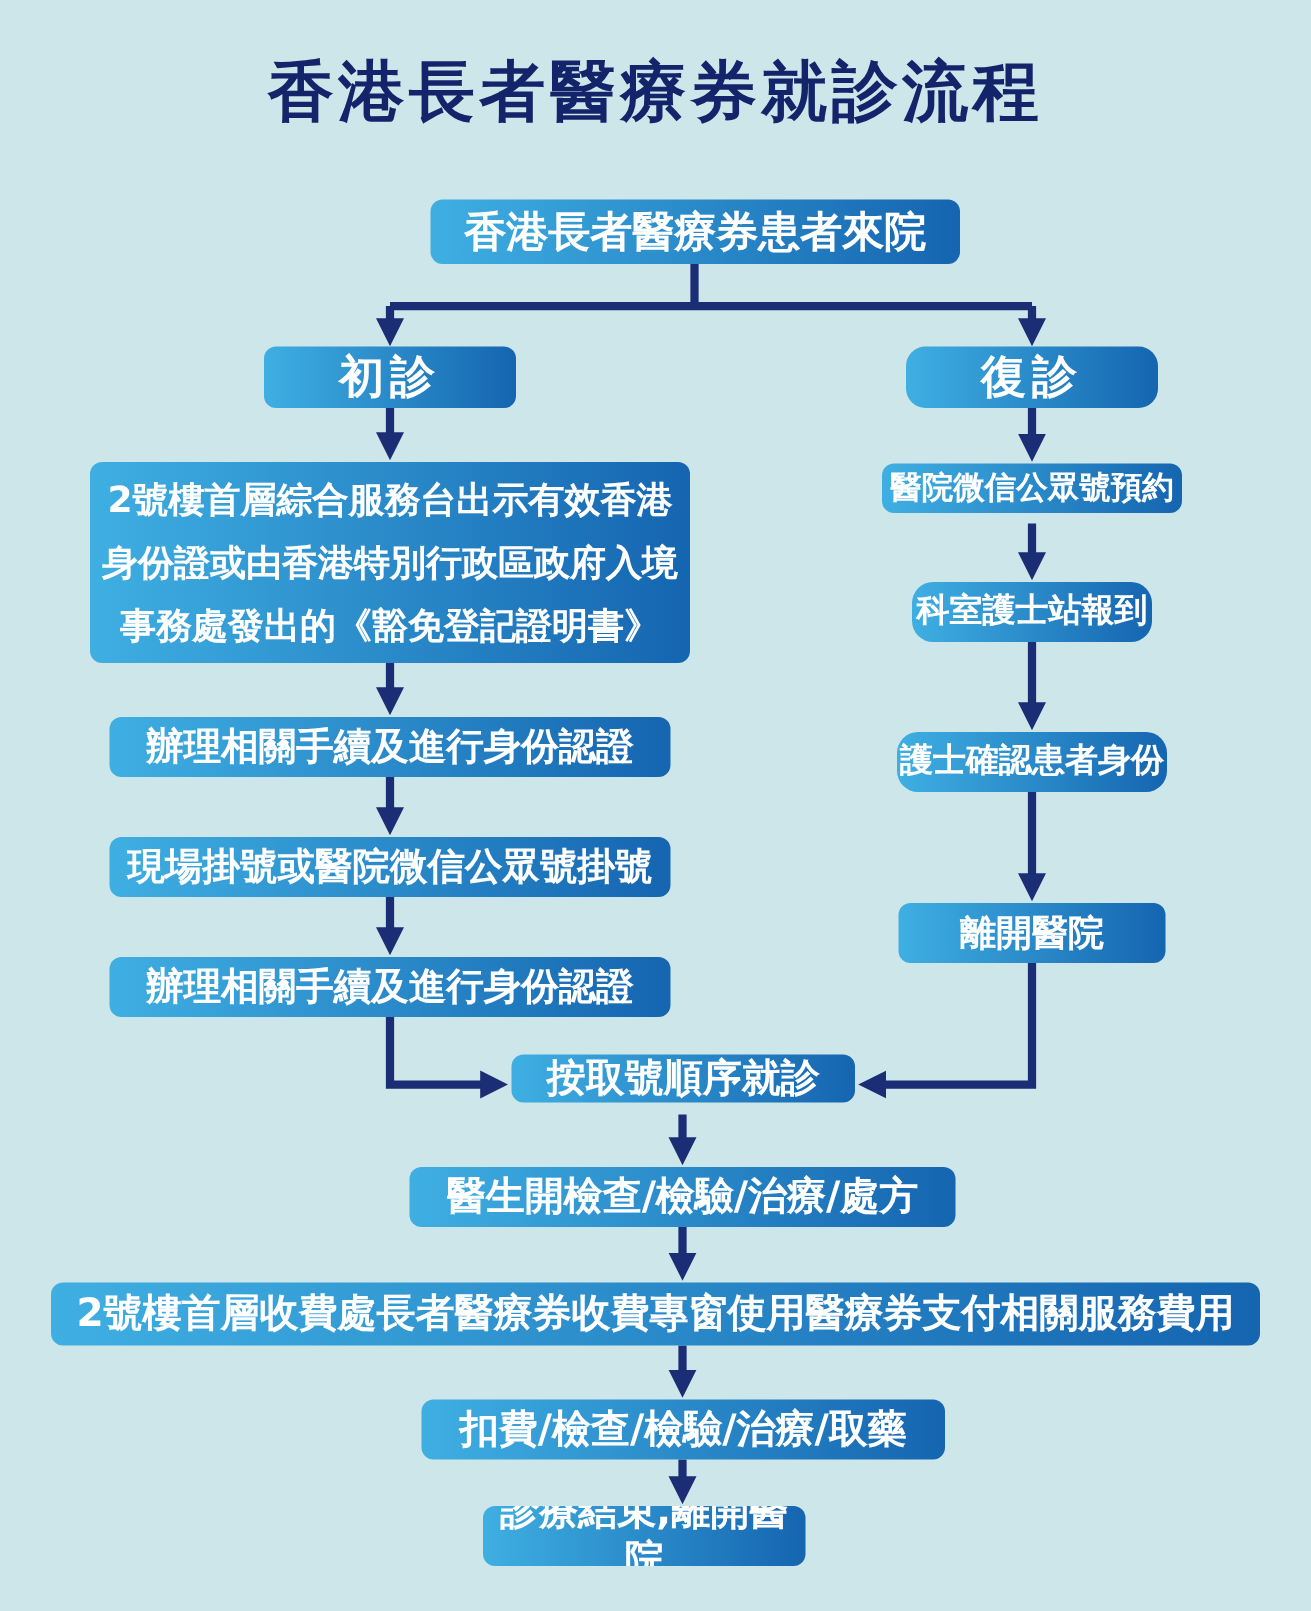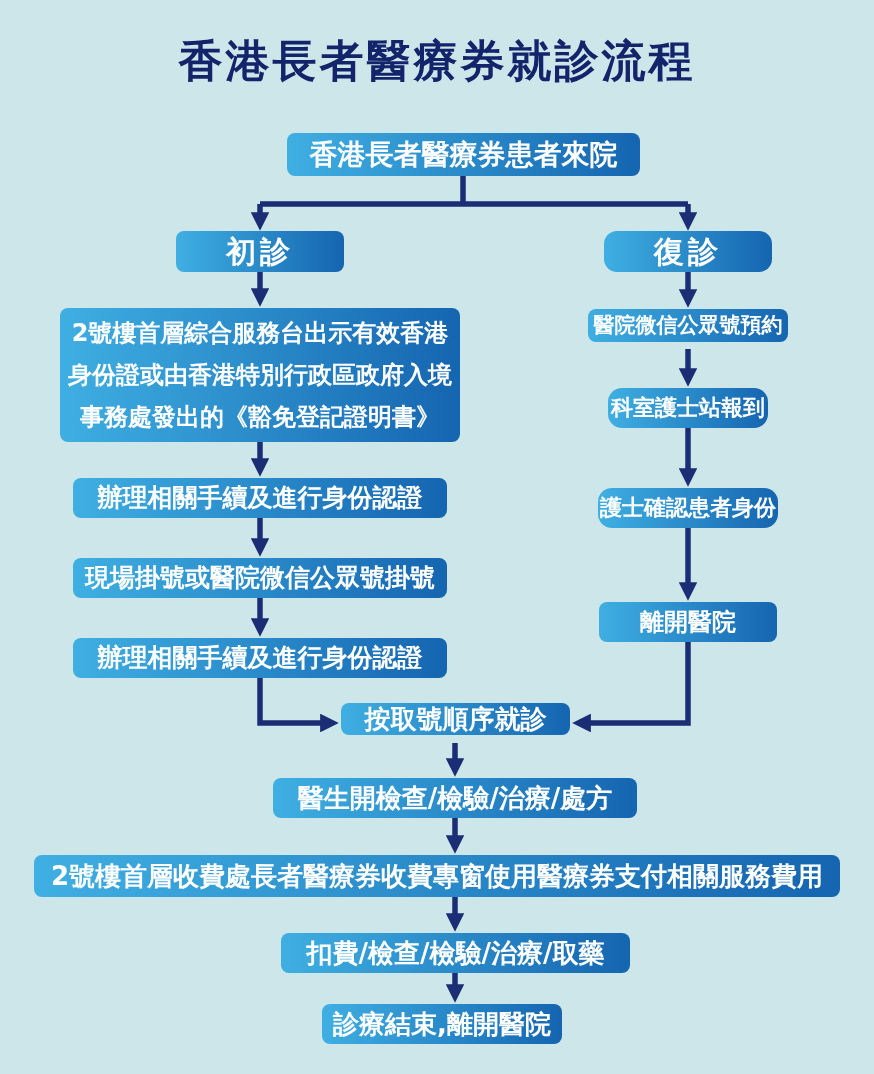--- a/index.html
+++ b/index.html
@@ -106,15 +106,15 @@
 
   <div class="box fs21" style="left:588px; top:309px; width:200px; height:33px;">醫院微信公眾號預約</div>
   <div class="box fs22" style="left:608px; top:388px; width:160px; height:40px;">科室護士站報到</div>
   <div class="box fs22" style="left:598px; top:488px; width:180px; height:40px;text-align:center;">護士確認患者身份</div>
   <div class="box fs24" style="left:599px; top:602px; width:178px; height:40px;">離開醫院</div>
 
   <div class="box fs26" style="left:341px; top:703px; width:229px; height:32px;">按取號順序就診</div>
   <div class="box fs26" style="left:273px; top:778px; width:364px; height:40px;">醫生開檢查/檢驗/治療/處方</div>
   <div class="box fs26" style="left:34px; top:855px; width:806px; height:42px;">2號樓首層收費處長者醫療券收費專窗使用醫療券支付相關服務費用</div>
   <div class="box fs26" style="left:281px; top:933px; width:349px; height:40px;">扣費/檢查/檢驗/治療/取藥</div>
-  <div class="box fs26" style="left:322px; top:1004px; width:240px; height:40px;">診療結束,離開醫院</div>
+  <div class="box fs26" style="left:322px; top:1004px; width:215px; height:40px;">診療結束,離開醫院</div>
 
 </div>
 
 </body></html>

